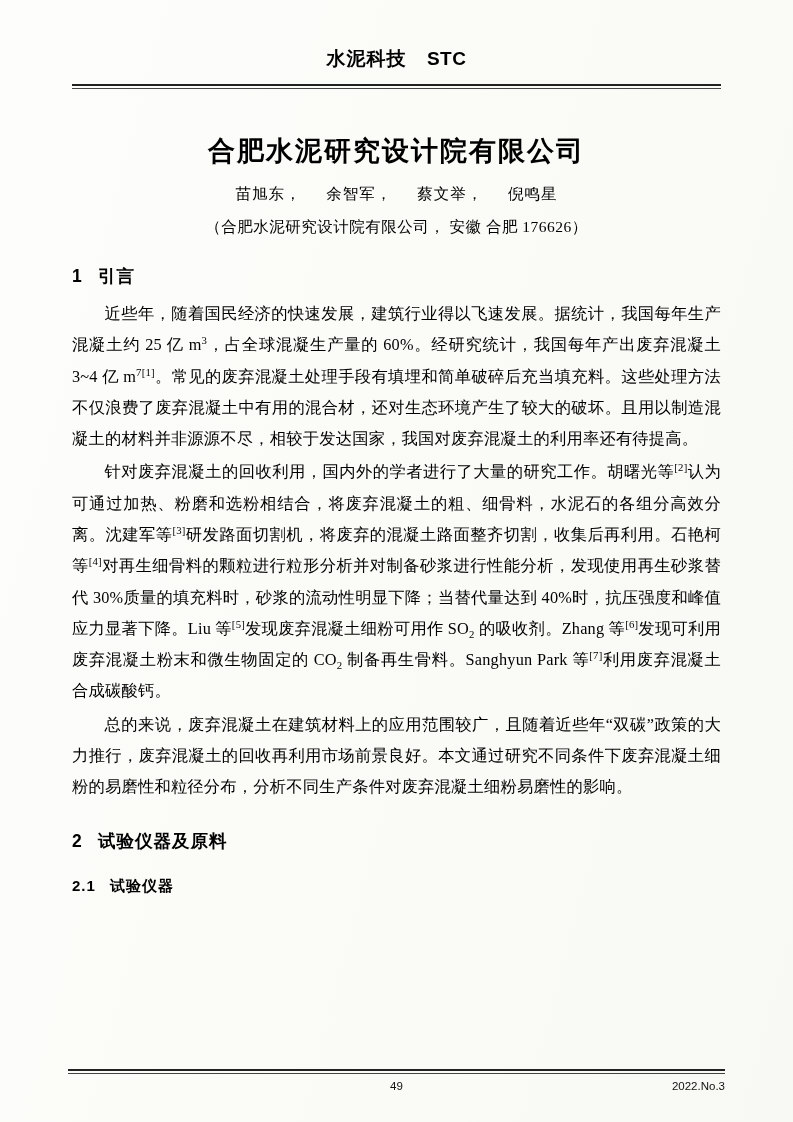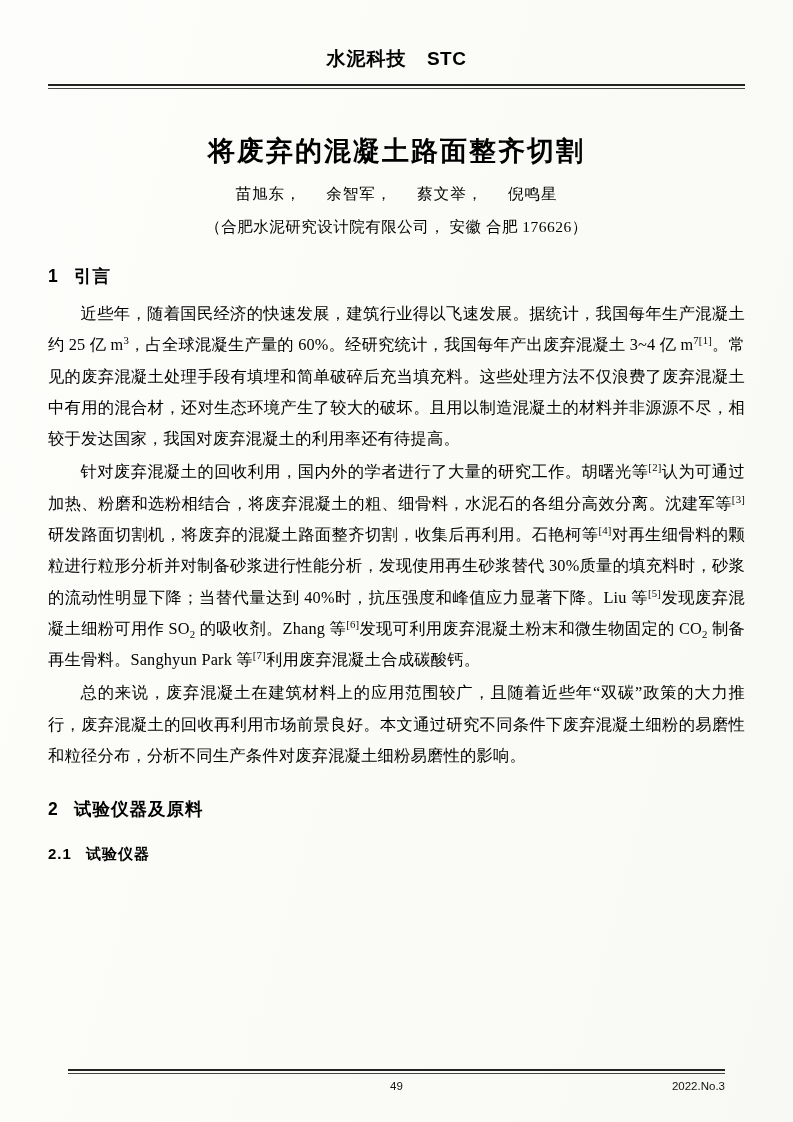--- a/index.html
+++ b/index.html
@@ -19,21 +19,21 @@
   }
   
   .paper-tint {
     position: absolute;
     inset: 0;
     background: linear-gradient(105deg, #fdfdfb 0%, #fbfbf8 40%, #f8f8f5 100%);
     pointer-events: none;
   }
   .content {
     position: relative;
-    padding: 0 48px;
+    padding: 0 72px;
   }
 
   
   .runhead {
     text-align: center;
     padding-top: 46px;
     font-family: "Liberation Sans", sans-serif;
     font-weight: bold;
     font-size: 19px;
     letter-spacing: 1px;
@@ -137,21 +137,21 @@
 
   <div class="content">
 
     <div class="runhead">
       <span>水泥科技</span>
       <span class="stc" style="margin-left:14px;">STC</span>
     </div>
     <div class="rule-top"></div>
     <div class="rule-top-thin"></div>
 
-    <div class="doc-title">将废弃的混凝土路面整齐切割</div>
+    <div class="doc-title">合肥水泥研究设计院有限公司</div>
 
     <div class="authors">
       <span>苗旭东，</span>
       <span>余智军，</span>
       <span>蔡文举，</span>
       <span>倪鸣星</span>
     </div>
 
     <div class="affiliation">（合肥水泥研究设计院有限公司， 安徽 合肥 176626）</div>
 

